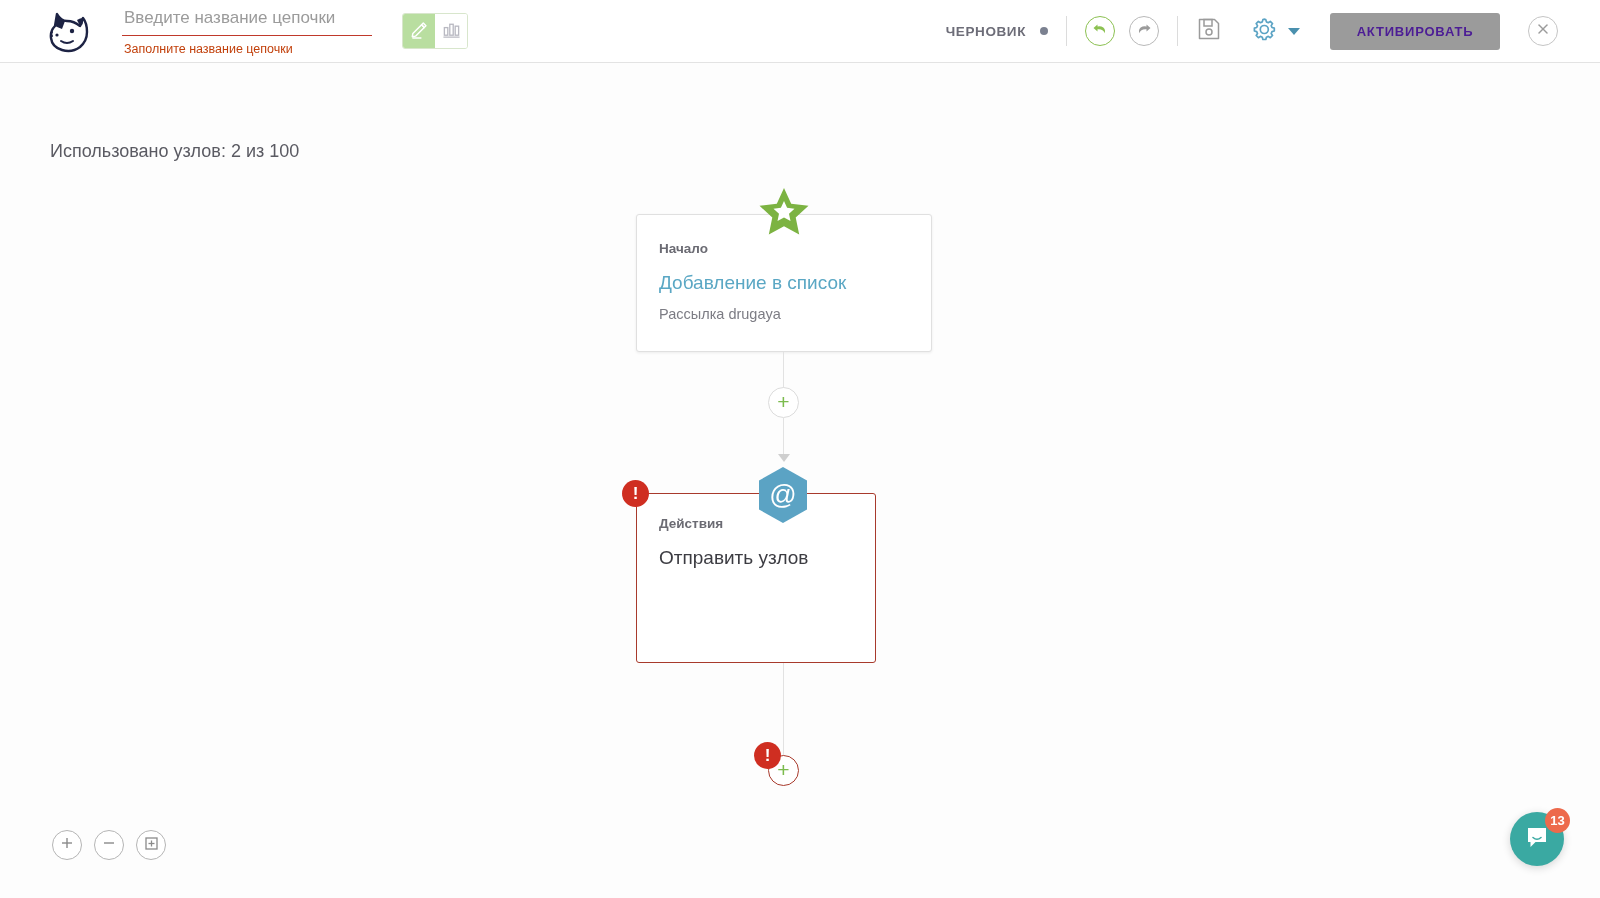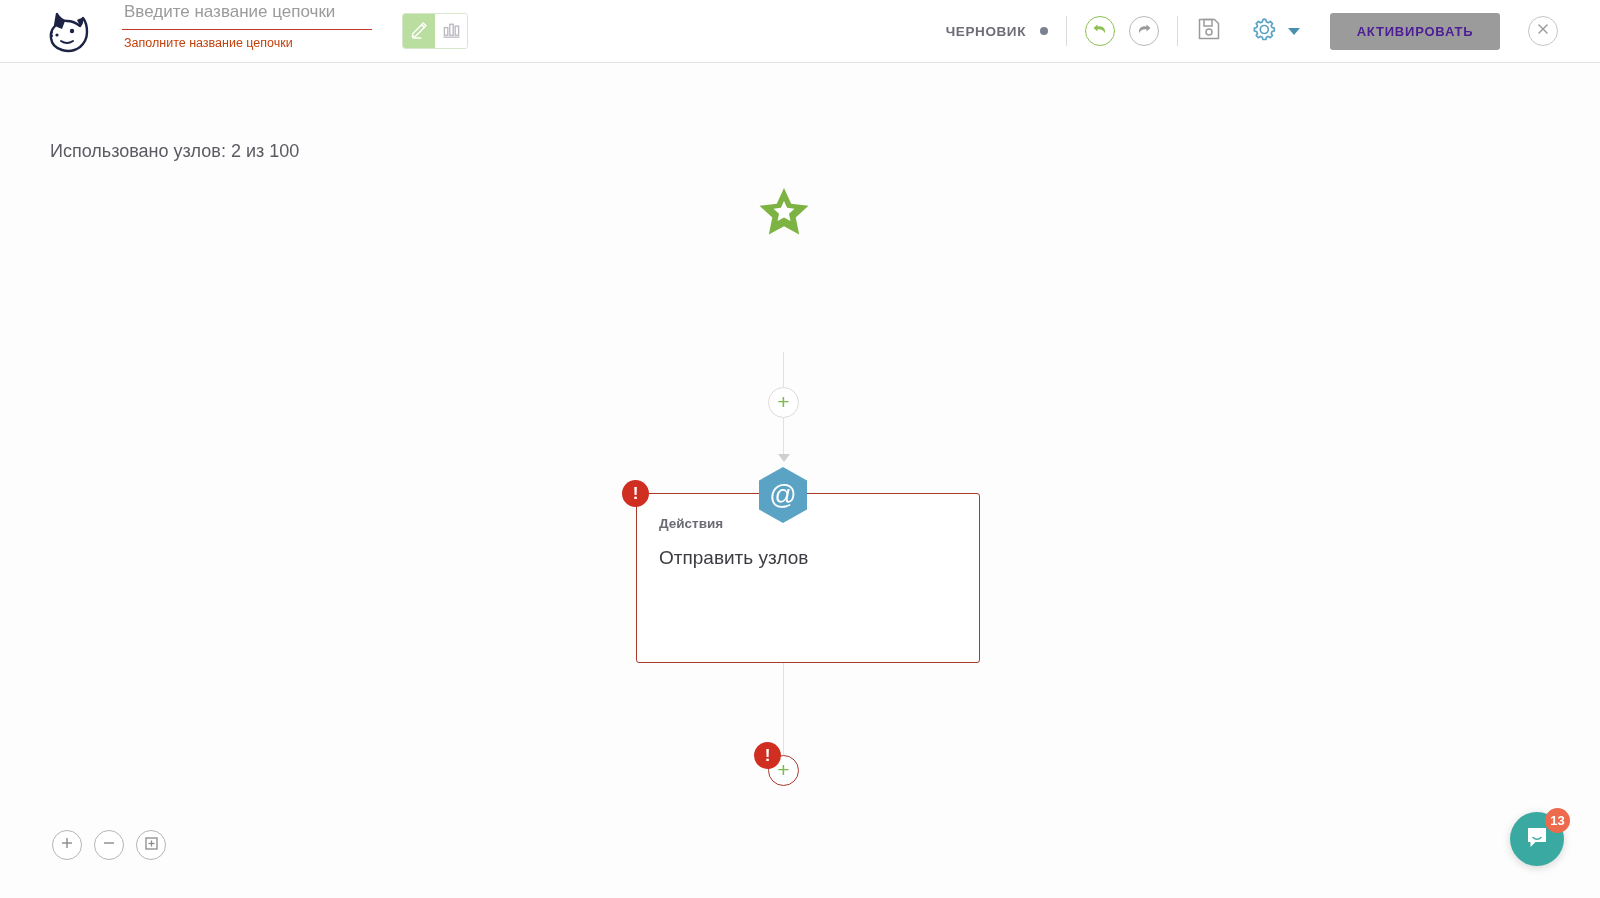--- a/index.html
+++ b/index.html
@@ -27,20 +27,21 @@
     flex: 0 0 auto;
     display: flex; align-items: center; justify-content: center;
   }
 
   .title-block {
     position: relative;
     margin-left: 26px;
     width: 250px;
     flex: 0 0 auto;
     height: 63px;
+    padding-top: 6px;
   }
   .title-input {
     display: block;
     width: 250px;
     height: 30px;
     border: none;
     border-bottom: 1.5px solid #c0392b;
     outline: none;
     font-size: 17px;
     font-family: "Liberation Sans", "DejaVu Sans", sans-serif;
@@ -402,38 +403,43 @@
         <line x1="11" y1="3" x2="3" y2="11" stroke="#9b9b9b" stroke-width="1.5" stroke-linecap="round"></line>
       </svg>
     </span>
   </div>
 </div>
 
 <div class="canvas">
 
   <div class="node-counter">Использовано узлов: 2 из 100</div>
 
+  <div class="flow-card" style="left:636px; top:151px; width:296px; height:138px;">
+    <div class="card-kind">Начало</div>
+    <div class="card-title">Добавление в список</div>
+    <div class="card-sub">Рассылка drugaya</div>
+  </div>
 
   <div class="star-badge" style="left:757px; top:124px;">
     <svg width="54" height="52" viewBox="0 0 54 52">
       <path d="M27 1 L34.2 16.8 L51.5 18.8 L38.7 30.6 L42.2 47.6 L27 39.2 L11.8 47.6 L15.3 30.6 L2.5 18.8 L19.8 16.8 Z" fill="#7cb342"></path>
       <path d="M27 14 L30.1 20.8 L37.5 21.7 L32 26.7 L33.5 34 L27 30.4 L20.5 34 L22 26.7 L16.5 21.7 L23.9 20.8 Z" fill="#ffffff"></path>
     </svg>
   </div>
 
   <div class="connector" style="left:783px; top:289px; height:36px;"></div>
 
   <div class="plus-node" style="left:768px; top:324px;">
     <span class="pl">+</span>
   </div>
 
   <div class="connector" style="left:783px; top:355px; height:38px;"></div>
   <div class="arrow-head" style="left:778px; top:391px;"></div>
 
-  <div class="flow-card error-card" style="left:636px; top:430px; width:344px; height:170px;">
+  <div class="flow-card error-card" style="left:636px; top:430px; width:240px; height:170px;">
     <div class="card-kind" style="padding-top:22px;">Действия</div>
     <div class="card-title dark">Отправить узлов</div>
   </div>
 
   <div class="err-badge" style="left:622px; top:417px;">!</div>
 
   <div class="hex-badge" style="left:757px; top:403px;">
     <svg width="52" height="58" viewBox="0 0 52 58">
       <path d="M26 1 L50 14.5 L50 43.5 L26 57 L2 43.5 L2 14.5 Z" fill="#5ba3c4"></path>
     </svg>

